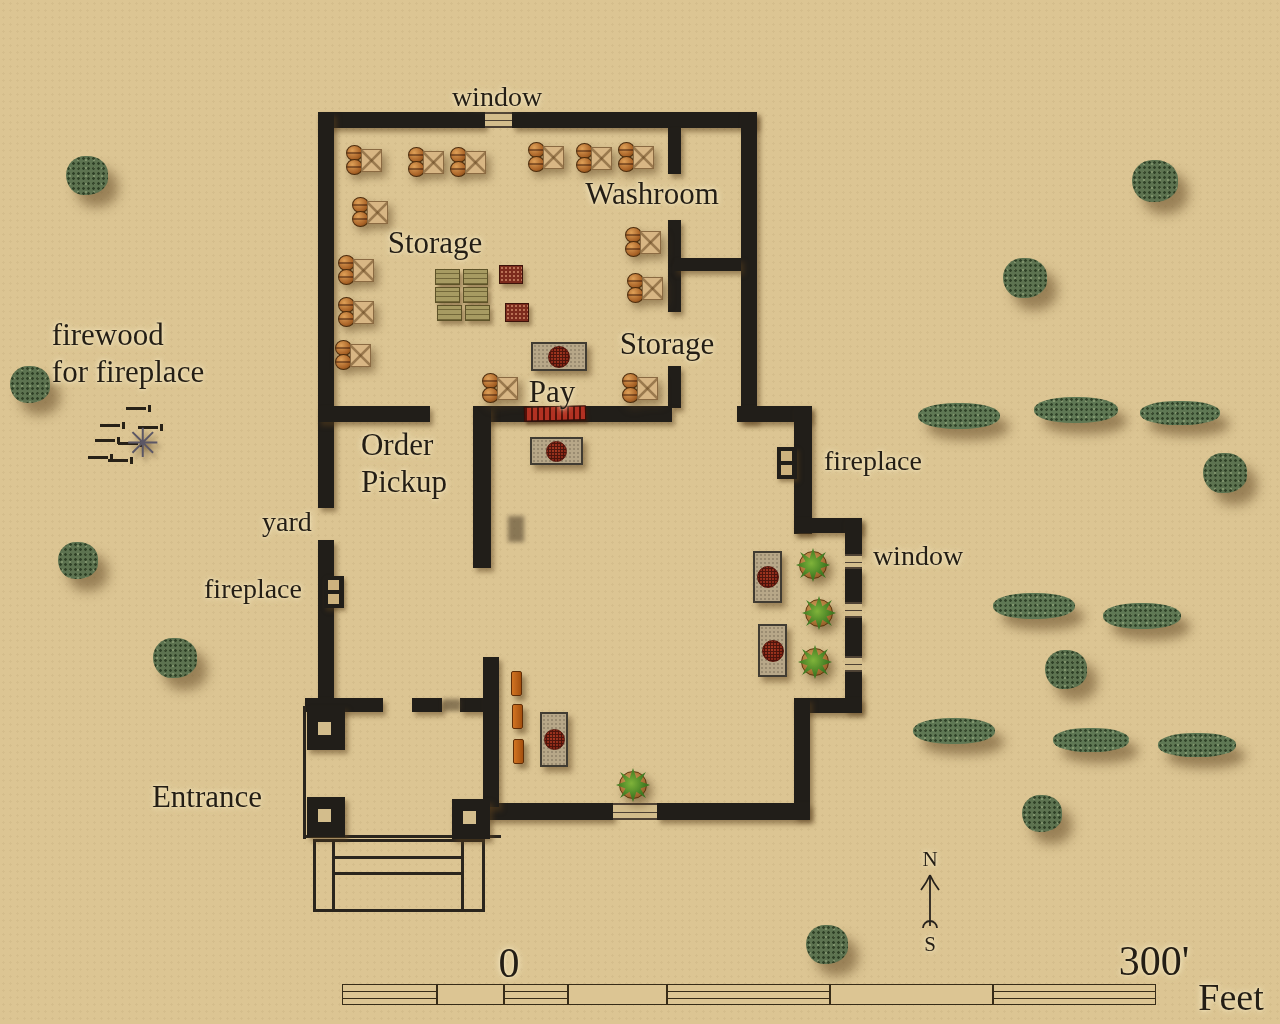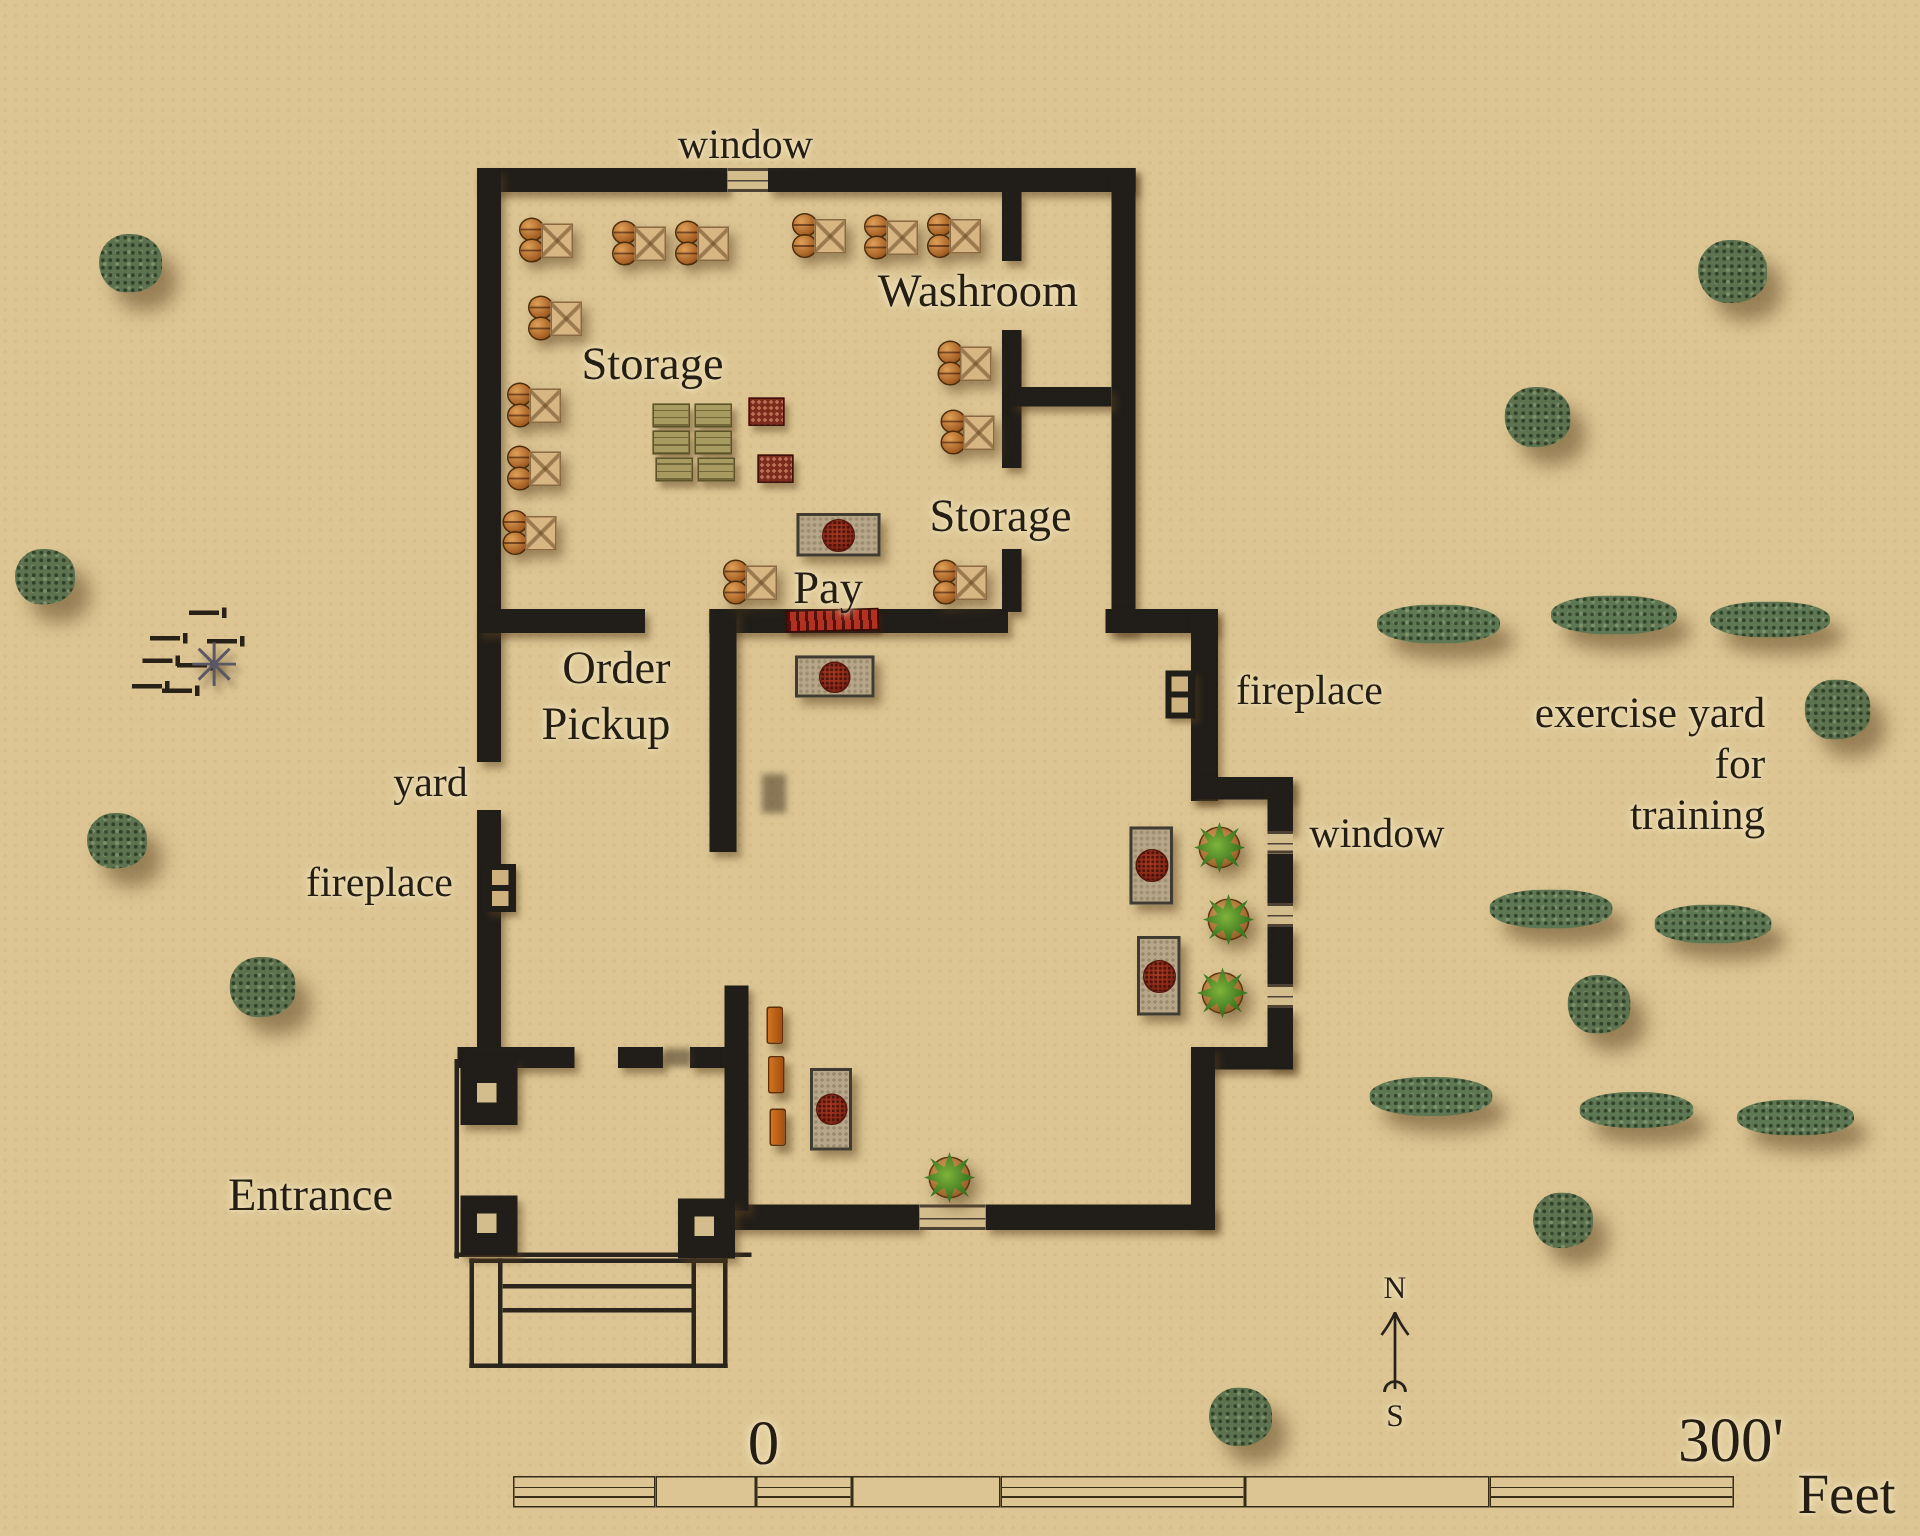--- a/index.html
+++ b/index.html
@@ -62,45 +62,44 @@
     radial-gradient(rgba(205,220,170,.28) 1px,transparent 1.5px);
     background-size:5px 5px,8px 8px;
     box-shadow:10px 12px 12px rgba(88,62,28,.5);}
   .hedge{position:absolute;border-radius:46%;z-index:4;
     background-color:#5f7854;background-image:
     radial-gradient(rgba(18,32,12,.6) 1px,transparent 1.6px),
     radial-gradient(rgba(205,220,170,.28) 1px,transparent 1.5px);
     background-size:5px 5px,8px 8px;
     box-shadow:9px 11px 11px rgba(88,62,28,.5);}
   
-  .lbl{position:absolute;transform:translate(-50%,-50%);color:#241e15;text-align:right;
+  .lbl{position:absolute;transform:translate(-50%,-50%);color:#241e15;text-align:left;
     white-space:pre-line;z-index:9;line-height:1.18;
     text-shadow:0 0 3px rgba(243,229,189,.95),0 0 6px rgba(243,229,189,.9),0 0 10px rgba(243,229,189,.8);}
   
   .sseg{position:absolute;height:21px;border:1.5px solid #372c18;box-sizing:border-box;background:#dcc593;z-index:5;}
   .sseg.striped{background:linear-gradient(0deg,transparent 0 28%,#372c18 28% 34%,transparent 34% 62%,#372c18 62% 68%,transparent 68% 100%),#dcc593;}
   svg{z-index:8;}
 </style>
 </head>
 <body>
 
 <div id="stage">
 
   <div class="lbl" style="left:497px;top:97px;font-size:28px;">window</div>
   <div class="lbl" style="left:652px;top:194px;font-size:31px;">Washroom</div>
   <div class="lbl" style="left:435px;top:243px;font-size:31px;">Storage</div>
+  <div class="lbl" style="left:128px;top:354px;font-size:31px;">firewood
+for fireplace</div>
   <div class="lbl" style="left:667px;top:344px;font-size:31px;">Storage</div>
   <div class="lbl" style="left:552px;top:392px;font-size:31px;">Pay</div>
   <div class="lbl" style="left:404px;top:464px;font-size:31px;">Order
 Pickup</div>
   <div class="lbl" style="left:873px;top:461px;font-size:28px;">fireplace</div>
   <div class="lbl" style="left:287px;top:522px;font-size:28px;">yard</div>
-  <div class="lbl" style="left:1100px;top:510px;font-size:29px;">exercise yard
-for
-training</div>
   <div class="lbl" style="left:918px;top:556px;font-size:28px;">window</div>
   <div class="lbl" style="left:253px;top:589px;font-size:28px;">fireplace</div>
   <div class="lbl" style="left:207px;top:797px;font-size:31px;">Entrance</div>
 
   <div class="lbl" style="left:509px;top:964px;font-size:42px;">0</div>
   <div class="lbl" style="left:1154px;top:962px;font-size:42px;">300'</div>
   <div class="lbl" style="left:1231px;top:997px;font-size:38px;">Feet</div>
 
   <div class="lbl" style="left:930px;top:859px;font-size:21px;">N</div>
   <div class="lbl" style="left:930px;top:944px;font-size:21px;">S</div>

